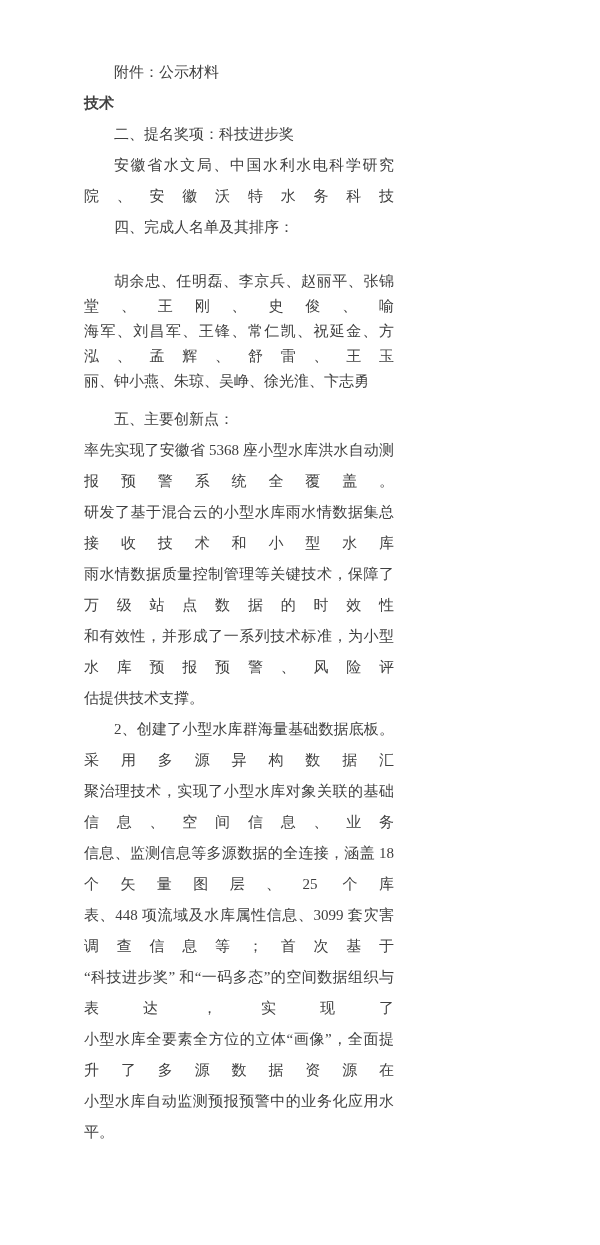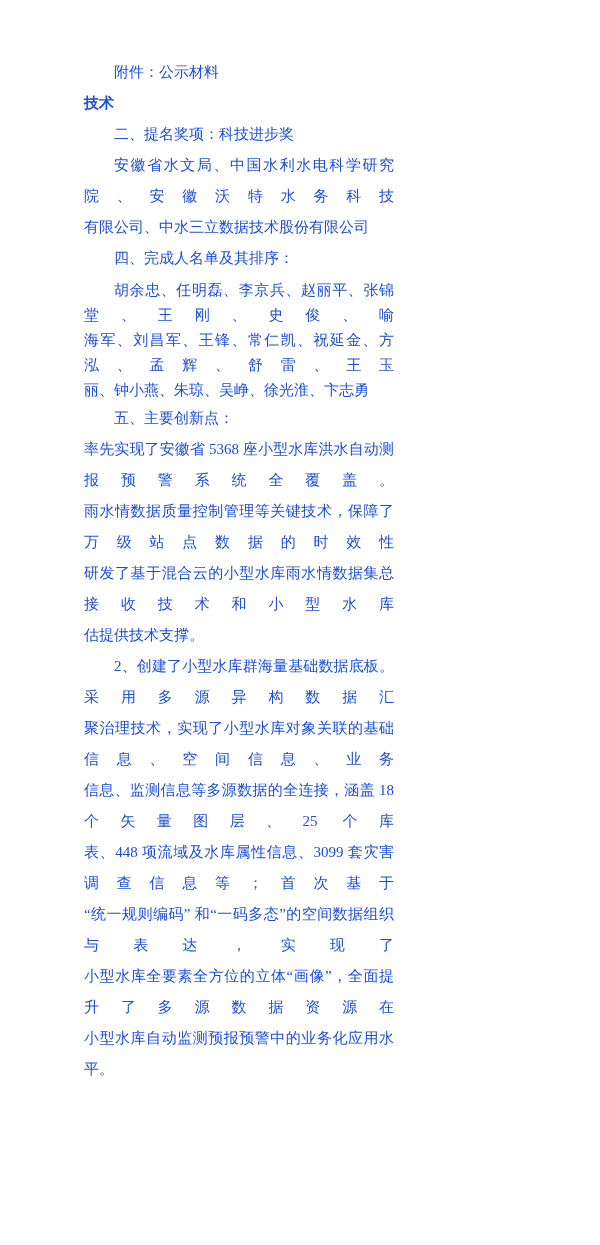--- a/index.html
+++ b/index.html
@@ -9,21 +9,21 @@
   }
   .page {
     position: relative;
     box-sizing: border-box;
     width: 480px;
     height: 1245px;
     background: #ffffff;
     padding: 57px 86px 0 84px;
     font-family: "Liberation Serif", "DejaVu Serif", serif;
     font-size: 15px;
-    color: #1d4ed8;
+    color: #404040;
     overflow: hidden;
   }
   .line {
     line-height: 31px;
     text-align: justify;
     text-align-last: justify;
     white-space: normal;
   }
   .line.last {
     text-align-last: left;
@@ -31,45 +31,46 @@
   .line.indent {
     text-indent: 2em;
   }
   .line.bold, .bold {
     font-weight: bold;
   }
   .line.tight {
     line-height: 25px;
   }
   .line.gap-names {
-    margin-top: 4px;
+    margin-top: 26px;
   }
   .line.gap-section {
+    margin-top: 10px;
   }
 </style>
 </head>
 <body>
 
 <div class="page">
   <div>
       <div class="line indent last">附件：公示材料</div>
       <div class="line bold last">技术</div>
       <div class="line indent last">二、提名奖项：科技进步奖</div>
       <div class="line indent">安徽省水文局、中国水利水电科学研究院、安徽沃特水务科技</div>
-      <div class="line last">有限公司、中水三立数据技术股份有限公司</div>
       <div class="line indent last">四、完成人名单及其排序：</div>
       <div class="line indent tight gap-names">胡余忠、任明磊、李京兵、赵丽平、张锦堂、王刚、史俊、喻</div>
       <div class="line tight">海军、刘昌军、王锋、常仁凯、祝延金、方泓、孟辉、舒雷、王玉</div>
       <div class="line tight last">丽、钟小燕、朱琼、吴峥、徐光淮、卞志勇</div>
       <div class="line indent last gap-section">五、主要创新点：</div>
       <div class="line">率先实现了安徽省 5368 座小型水库洪水自动测报预警系统全覆盖。</div>
+      <div class="line">研发了基于混合云的小型水库雨水情数据集总接收技术和小型水库</div>
       <div class="line">雨水情数据质量控制管理等关键技术，保障了万级站点数据的时效性</div>
-      <div class="line">研发了基于混合云的小型水库雨水情数据集总接收技术和小型水库</div>
+      <div class="line">和有效性，并形成了一系列技术标准，为小型水库预报预警、风险评</div>
       <div class="line last">估提供技术支撑。</div>
       <div class="line indent">2、创建了小型水库群海量基础数据底板。采用多源异构数据汇</div>
       <div class="line">聚治理技术，实现了小型水库对象关联的基础信息、空间信息、业务</div>
       <div class="line">信息、监测信息等多源数据的全连接，涵盖 18 个矢量图层、25 个库</div>
       <div class="line">表、448 项流域及水库属性信息、3099 套灾害调查信息等；首次基于</div>
-      <div class="line">“统一规则编码” 和“一码多态”的空间数据组织与表达，实现了</div>
+      <div class="line">“科技进步奖” 和“一码多态”的空间数据组织与表达，实现了</div>
       <div class="line">小型水库全要素全方位的立体“画像”，全面提升了多源数据资源在</div>
       <div class="line last">小型水库自动监测预报预警中的业务化应用水平。</div>
     </div>
 </div>
 
 </body></html>

